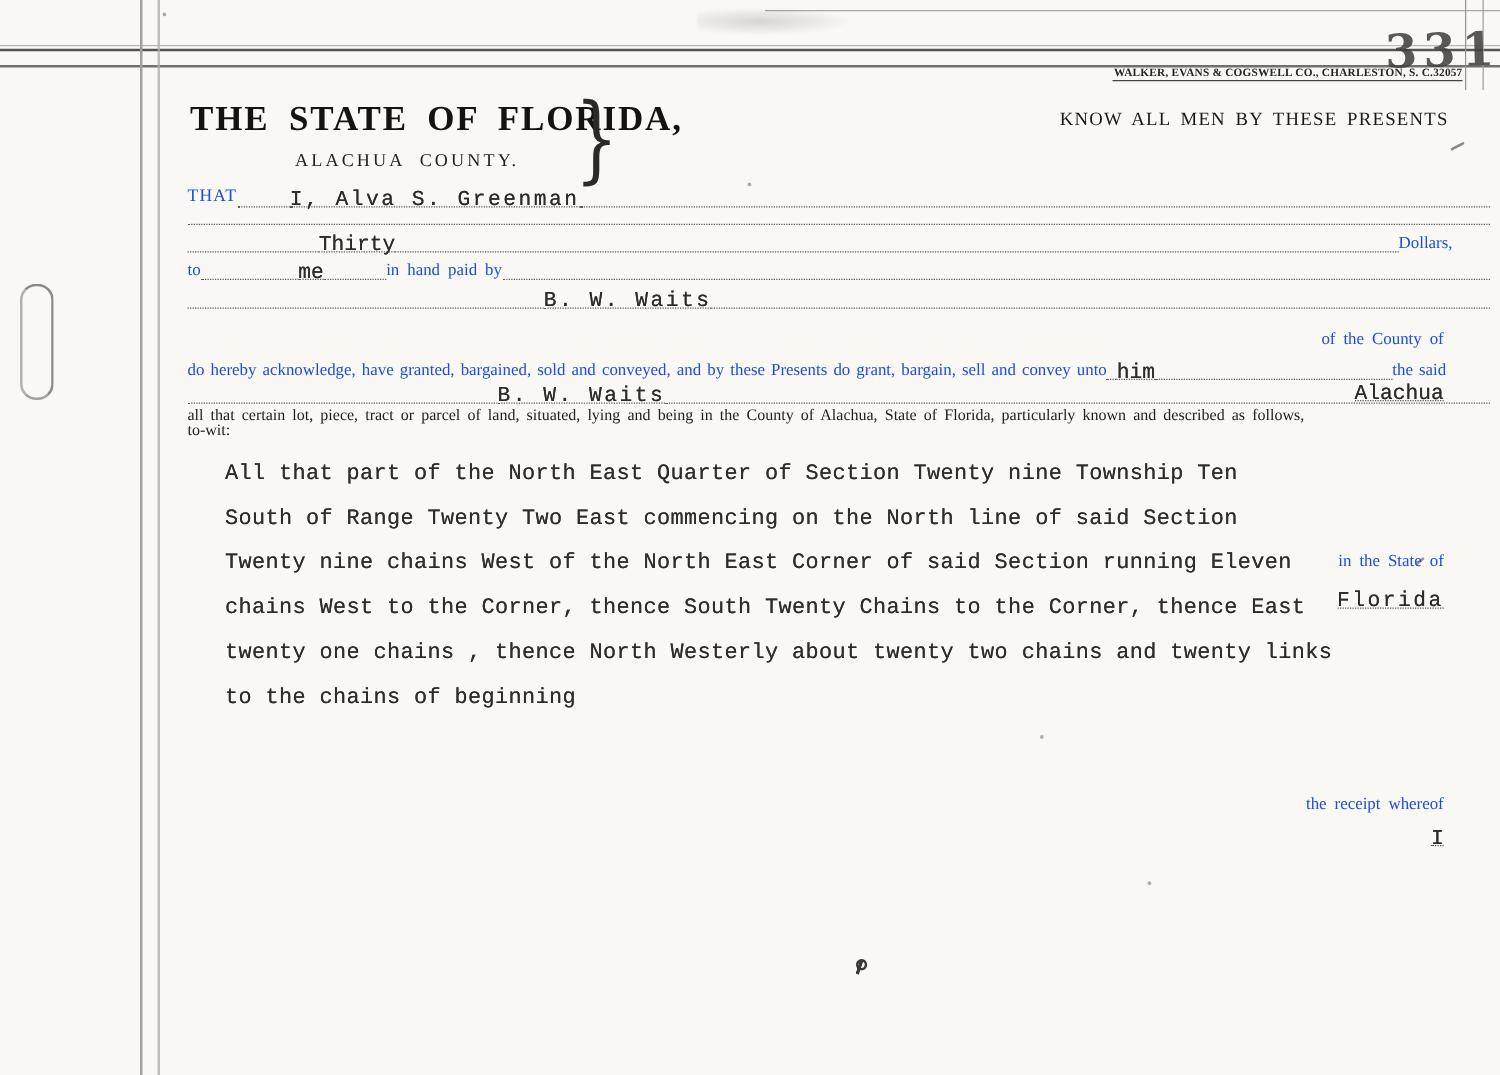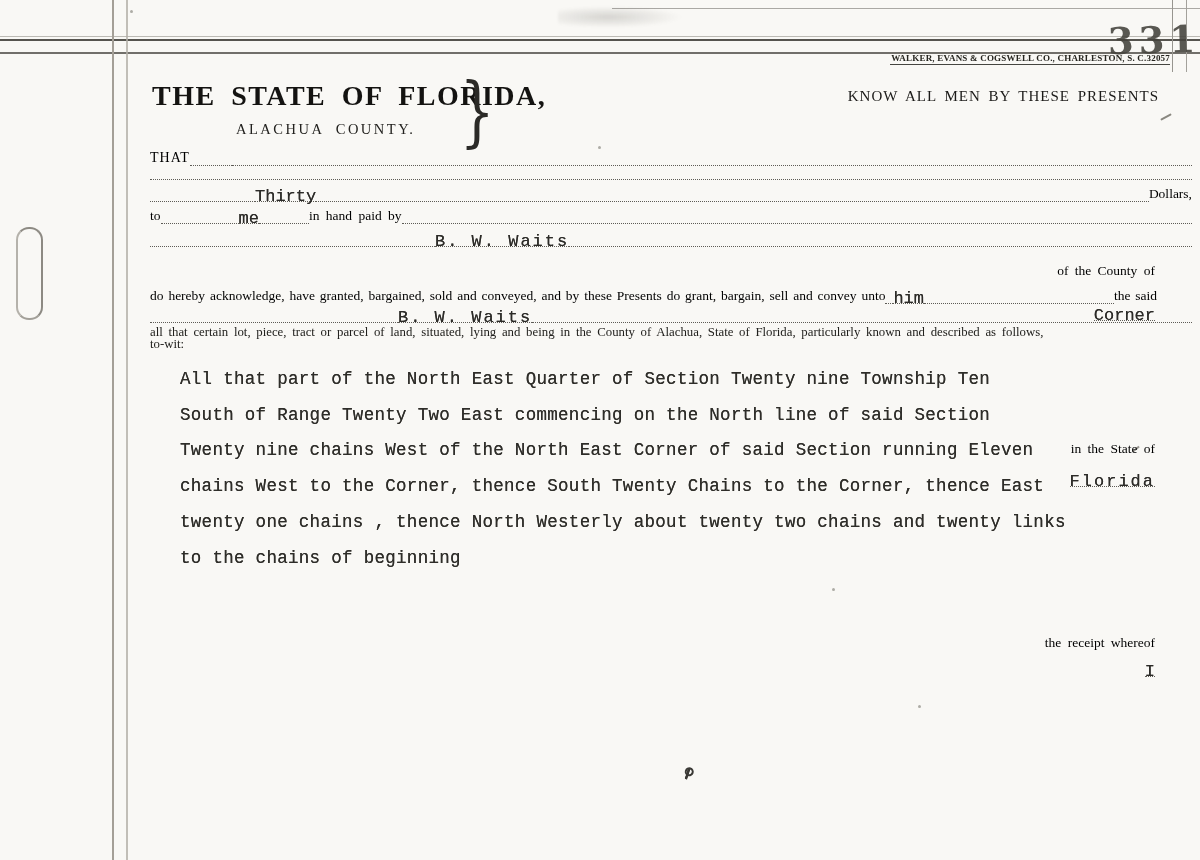--- a/index.html
+++ b/index.html
@@ -82,35 +82,35 @@
     font-family: "DejaVu Serif", serif; font-size: 76px; font-weight: 300;
     color: #2b2a27; transform: scaleX(.72); line-height: 1;
   }
   .presents-caption {
     position: absolute; right: 33px; top: 8px;
     font-size: 15px; letter-spacing: 1px; word-spacing: 3px; color: #1b1a18;
     white-space: nowrap;
   }
 
   .form-line { display: flex; align-items: flex-end; white-space: nowrap; }
-  .form-line .lbl { font-size: 13.5px; color: #000000; word-spacing: 3px; }
+  .form-line .lbl { font-size: 13.5px; color: #1d4ed8; word-spacing: 3px; }
   .dots { border-bottom: 1.6px dotted #5e5c56; align-self: flex-end; }
   .dots.fill { flex: 1 1 auto; }
   .typed {
     font-family: "Liberation Mono", "DejaVu Sans Mono", monospace;
     font-size: 17px; color: #2c2b28; position: relative; top: 5px;
     white-space: pre; text-shadow: 0 0 .4px #44423e;
   }
   .typed.wide { letter-spacing: 2px; }
 
   .row-that { height: 20px; }
   .row-that .lbl { font-size: 14px; letter-spacing: 1px; }
   .row-empty { margin-top: 9px; height: 5px; }
   .row-consideration { margin-top: 6px; height: 17px; }
-  .row-thirty { margin-top: 3px; height: 19px; }
+  .row-thirty { margin-top: 3px; height: 19px; margin-right: 30px; }
   .row-tome { margin-top: 4px; height: 18px; }
   .row-waits1 { margin-top: 4px; height: 19px; }
   .row-county { margin-top: 16px; height: 19px; margin-right: 37px; flex-direction: column; }
   .row-ack { margin-top: 4px; height: 18px; margin-right: 35px; }
   .row-ack .lbl { word-spacing: 1.5px; }
   .row-waits2 { margin-top: 3px; height: 16px; }
 
   .desc-lead {
     margin-top: 3px; margin-right: 35px;
     font-size: 12.8px; line-height: 12px; color: #22211e;
@@ -161,20 +161,21 @@
     <div class="header-row">
       <div class="state-title">THE STATE OF FLORIDA,</div>
       <div class="county-title">ALACHUA  COUNTY.</div>
       <div class="brace">}</div>
       <div class="presents-caption">KNOW ALL MEN BY THESE PRESENTS</div>
     </div>
 
     <div class="form-line row-that">
       <span class="lbl">THAT</span>
       <span class="dots" style="flex:0 0 42px"></span>
+      <span class="dots"><span class="typed wide">I, Alva S. Greenman</span></span>
       <span class="dots fill"></span>
     </div>
 
     <div class="form-line row-empty">
       <span class="dots fill"></span>
     </div>
 
 
     <div class="form-line row-thirty">
       <span class="dots" style="flex:0 0 105px"></span>
@@ -194,21 +195,21 @@
 
     <div class="form-line row-waits1">
       <span class="dots" style="flex:0 0 285px"></span>
       <span class="dots"><span class="typed wide">B. W. Waits</span></span>
       <span class="dots fill"></span>
     </div>
 
     <div class="form-line row-county">
       <span class="lbl">of the County of</span>
       <span class="dots" style="flex:0 0 22px"></span>
-      <span class="dots"><span class="typed">Corner</span></span>
+      <span class="dots"><span class="typed">Alachua</span></span>
       <span class="dots" style="flex:0 0 120px"></span>
       <span class="lbl">in the State of</span>
       <span class="dots" style="flex:0 0 10px"></span>
       <span class="dots"><span class="typed wide">Florida</span></span>
       <span class="dots" style="flex:0 0 148px"></span>
       <span class="lbl">the receipt whereof</span>
       <span class="dots" style="flex:0 0 6px"></span>
       <span class="dots"><span class="typed">I</span></span>
       <span class="dots fill"></span>
     </div>

